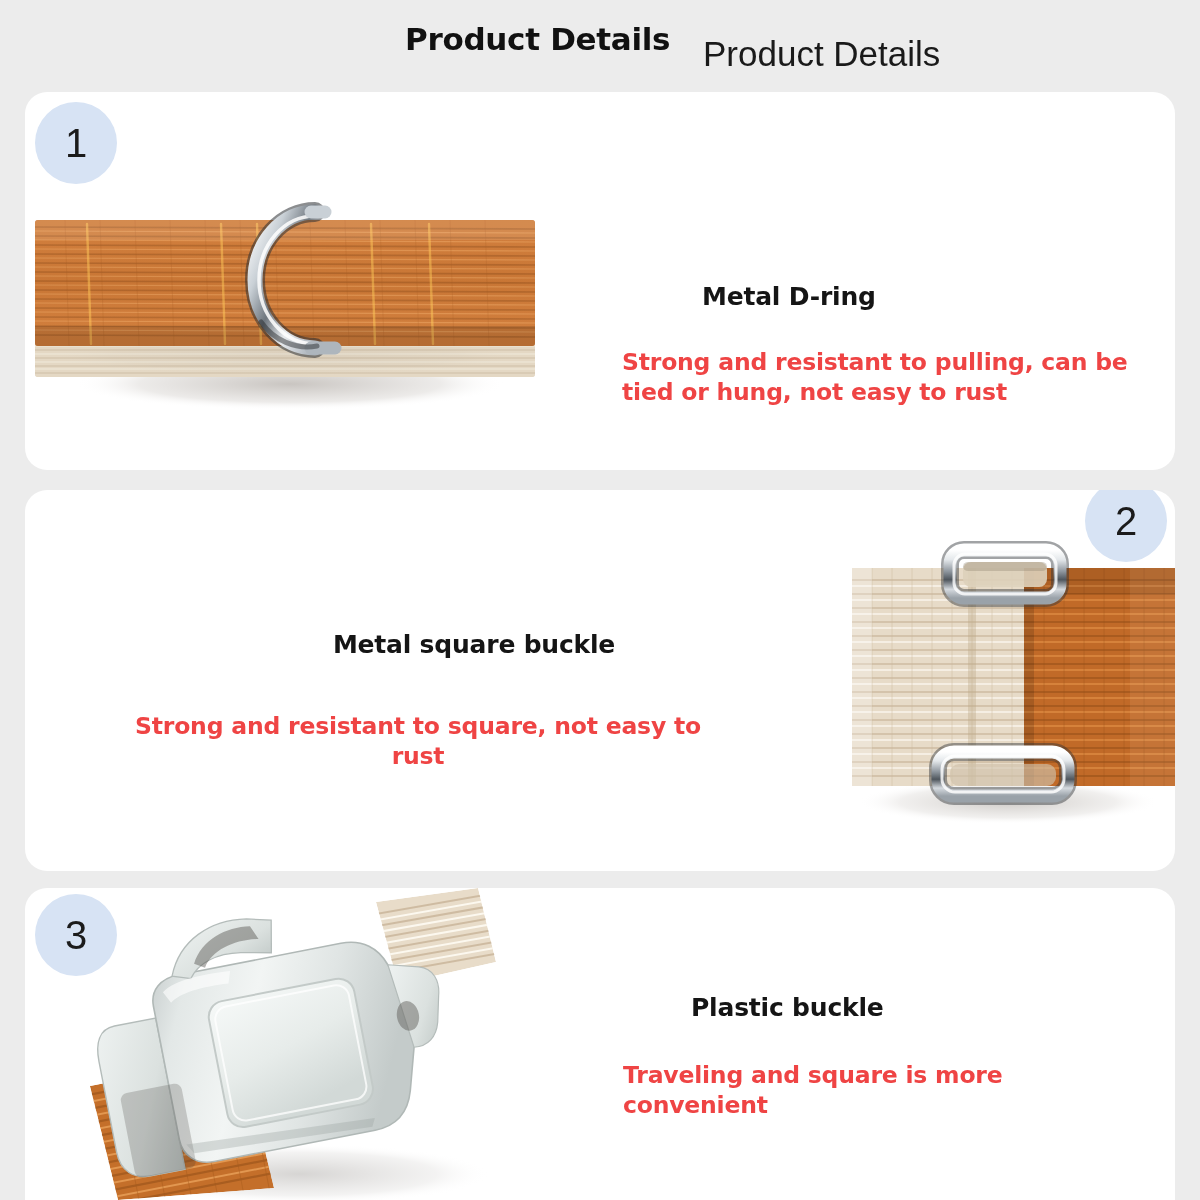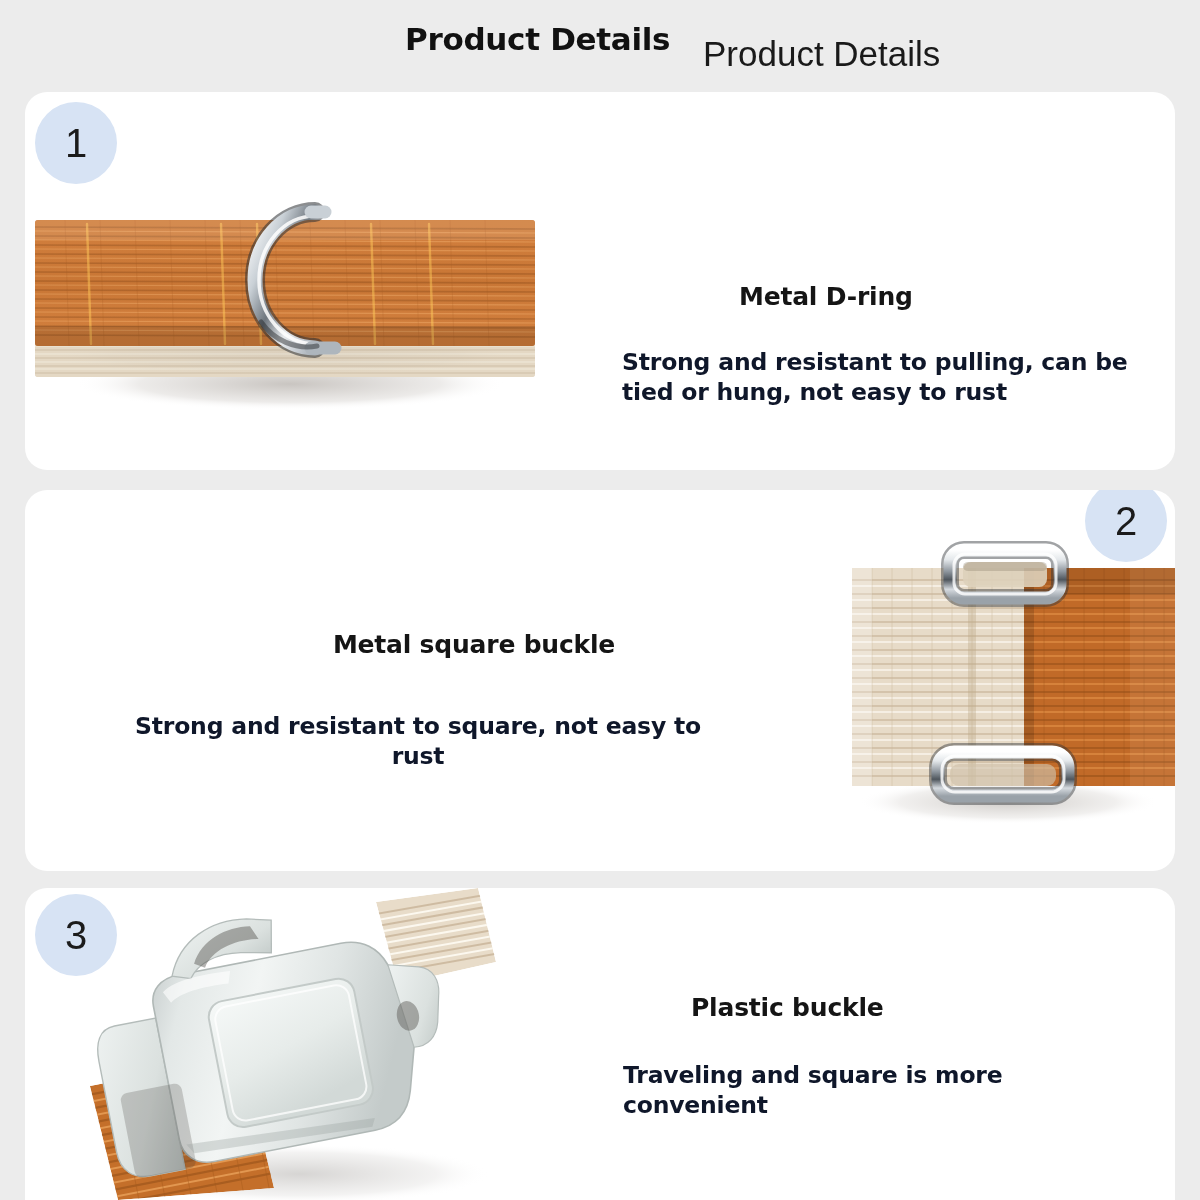--- a/index.html
+++ b/index.html
@@ -89,27 +89,27 @@
     font-size: 25px;
     font-weight: 700;
     color: #151515;
     letter-spacing: -0.2px;
     white-space: nowrap;
     margin-bottom: 0;
   }
   .detail-desc {
     font-size: 23.5px;
     font-weight: 700;
-    color: #0f172a;
+    color: #ef4444;
     line-height: 1.28;
     letter-spacing: -0.2px;
   }
 
   #text-1 { left: 597px; top: 190px; width: 545px; }
-  #text-1 .detail-title { margin-left: 117px; margin-bottom: 36px; }
+  #text-1 .detail-title { margin-left: 80px; margin-bottom: 36px; }
   #text-2 { left: 88px;  top: 140px; width: 610px; text-align: center; }
   #text-2 .detail-title { margin-left: 112px; margin-bottom: 52px; }
   #text-3 { left: 598px; top: 105px; width: 470px; }
   #text-3 .detail-title { margin-left: 68px; margin-bottom: 38px; }
 
   
   .photo { position: absolute; overflow: hidden; }
 
   
   #photo-1 { left: 0px; top: 80px; width: 520px; height: 290px; }

